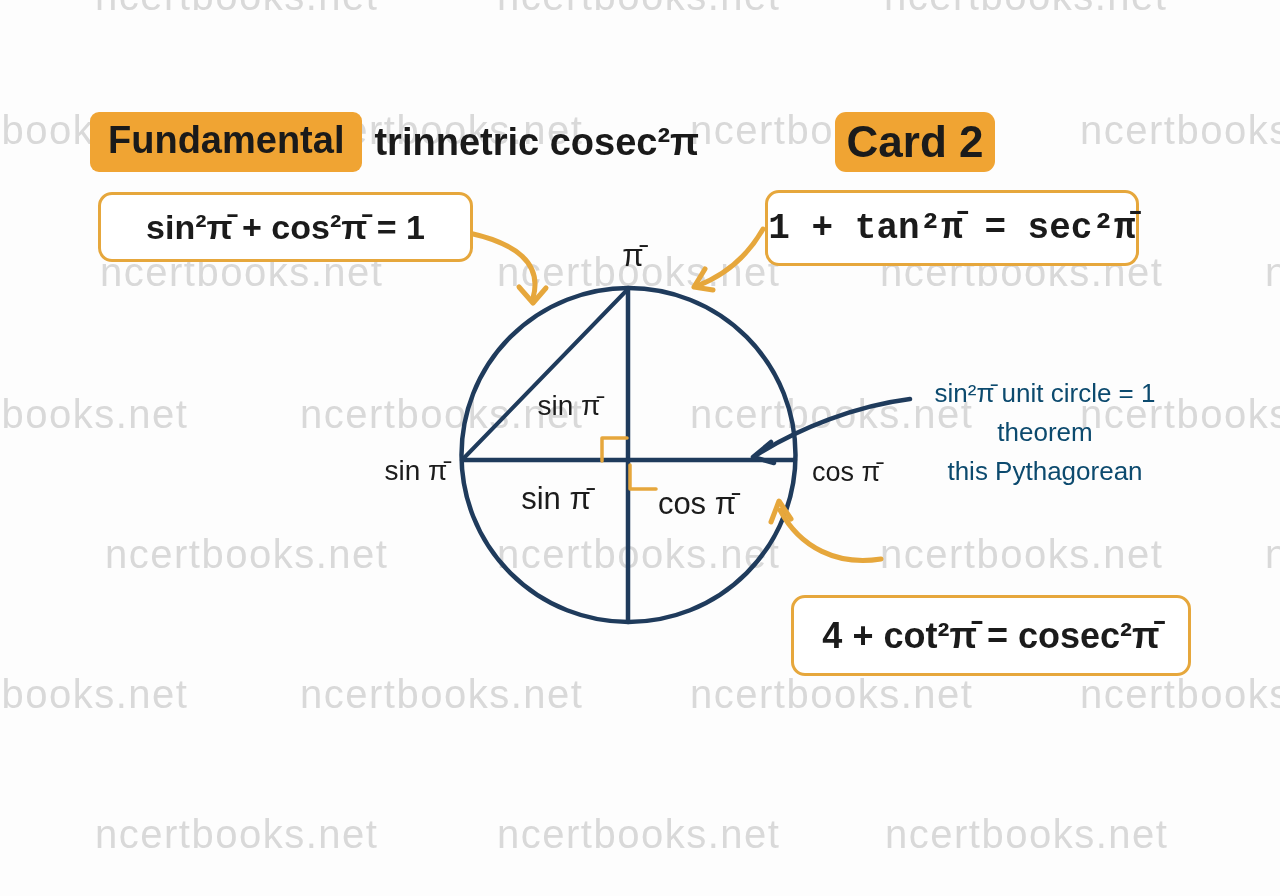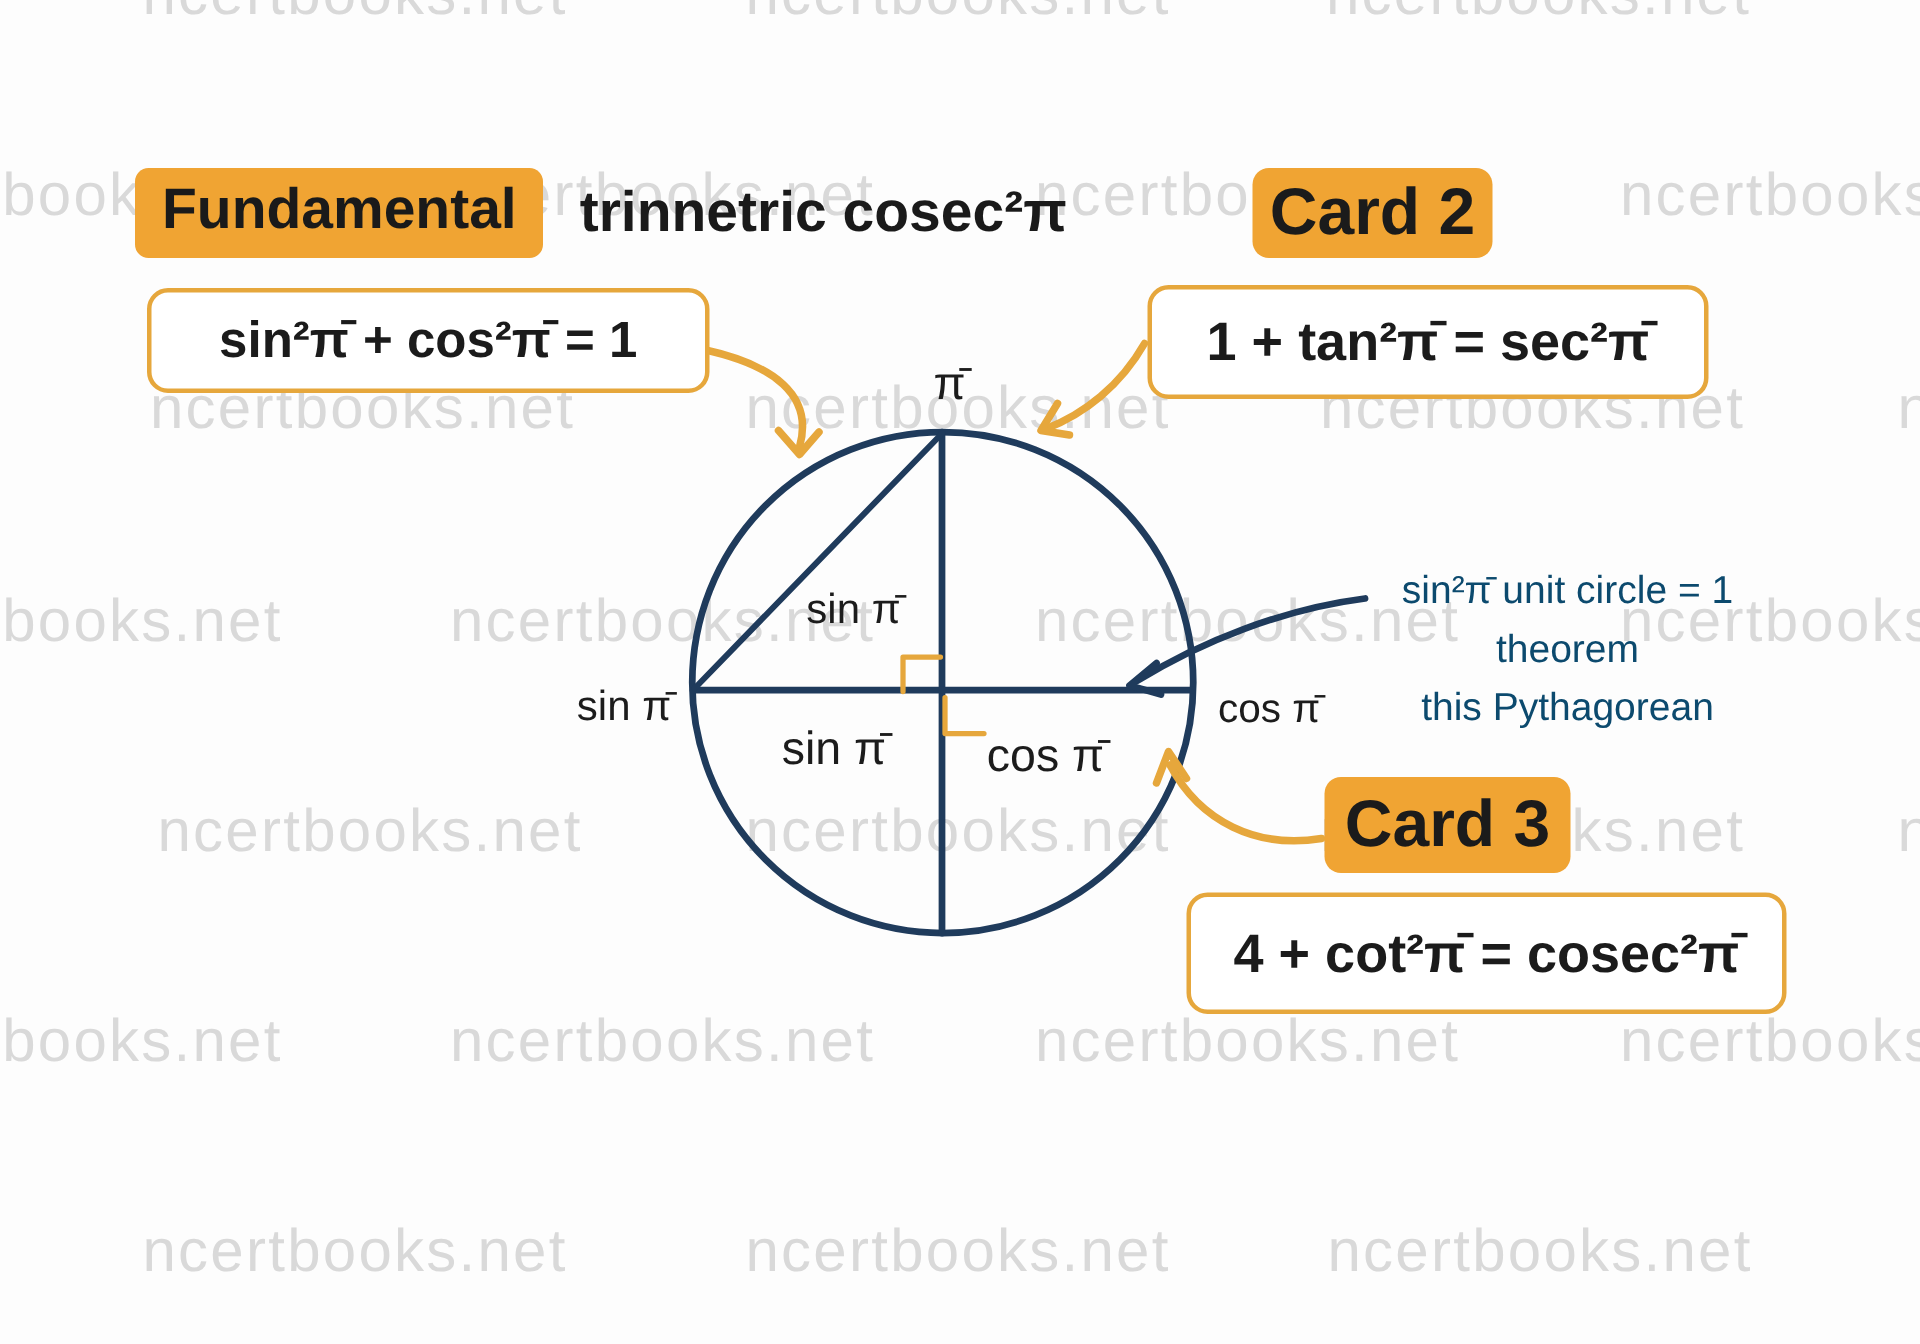--- a/index.html
+++ b/index.html
@@ -23,21 +23,21 @@
   
   .overlay{position:absolute;left:0;top:0;z-index:2;}
   .navy-stroke{stroke:var(--navy,#1f3b5c);fill:none;stroke-linecap:round;stroke-linejoin:round;}
   .gold-stroke{stroke:var(--gold,#e6a73c);fill:none;stroke-linecap:round;stroke-linejoin:round;}
 
   
   .content{position:absolute;inset:0;z-index:3;}
 
   .title-row{
     position:absolute;left:90px;top:112px;height:60px;
-    display:flex;align-items:center;gap:24px;
+    display:flex;align-items:center;gap:12px;
     font-size:38px;font-weight:600;color:var(--ink,#1a1a1a);
   }
   .hl{
     background:var(--accent,#f0a433);
     border-radius:9px;
     padding:4px 18px 8px 18px;
     line-height:48px;
   }
   .title-rest{white-space:nowrap;}
 
@@ -145,27 +145,24 @@
       <span class="title-rest">trinnetric cosec²π</span>
     </div>
 
     <div class="fbox" style="left:98px;top:192px;width:369px;height:64px;">
       <span>sin²π̄ + cos²π̄ = 1</span>
     </div>
 
     <div class="badge" style="left:835px;top:112px;width:160px;height:60px;">
       <span>Card 2</span>
     </div>
-    <div class="fbox" style="left:765px;top:190px;width:368px;height:70px;font-size:36px;">
+    <div class="fbox" style="left:765px;top:190px;width:368px;height:70px;font-size:36px;font-family:Liberation Mono, monospace;">
       <span>1 + tan²π̄ = sec²π̄</span>
     </div>
 
-    <div class="badge" style="left:883px;top:518px;width:164px;height:64px;">
-      <span>Card 3</span>
-    </div>
     <div class="fbox" style="left:791px;top:595px;width:394px;height:75px;font-size:36px;">
       <span>4 + cot²π̄ = cosec²π̄</span>
     </div>
 
     <div class="circle-label" style="left:610px;top:236px;width:46px;height:40px;font-size:31px;">π̄</div>
     <div class="circle-label" style="left:519px;top:388px;width:100px;height:36px;font-size:28px;">sin π̄</div>
     <div class="circle-label" style="left:366px;top:453px;width:100px;height:36px;font-size:28px;">sin π̄</div>
     <div class="circle-label" style="left:496px;top:479px;width:120px;height:40px;font-size:31px;">sin π̄</div>
     <div class="circle-label" style="left:637px;top:484px;width:120px;height:40px;font-size:31px;">cos π̄</div>
     <div class="circle-label" style="left:796px;top:454px;width:100px;height:36px;font-size:27px;">cos π̄</div>

